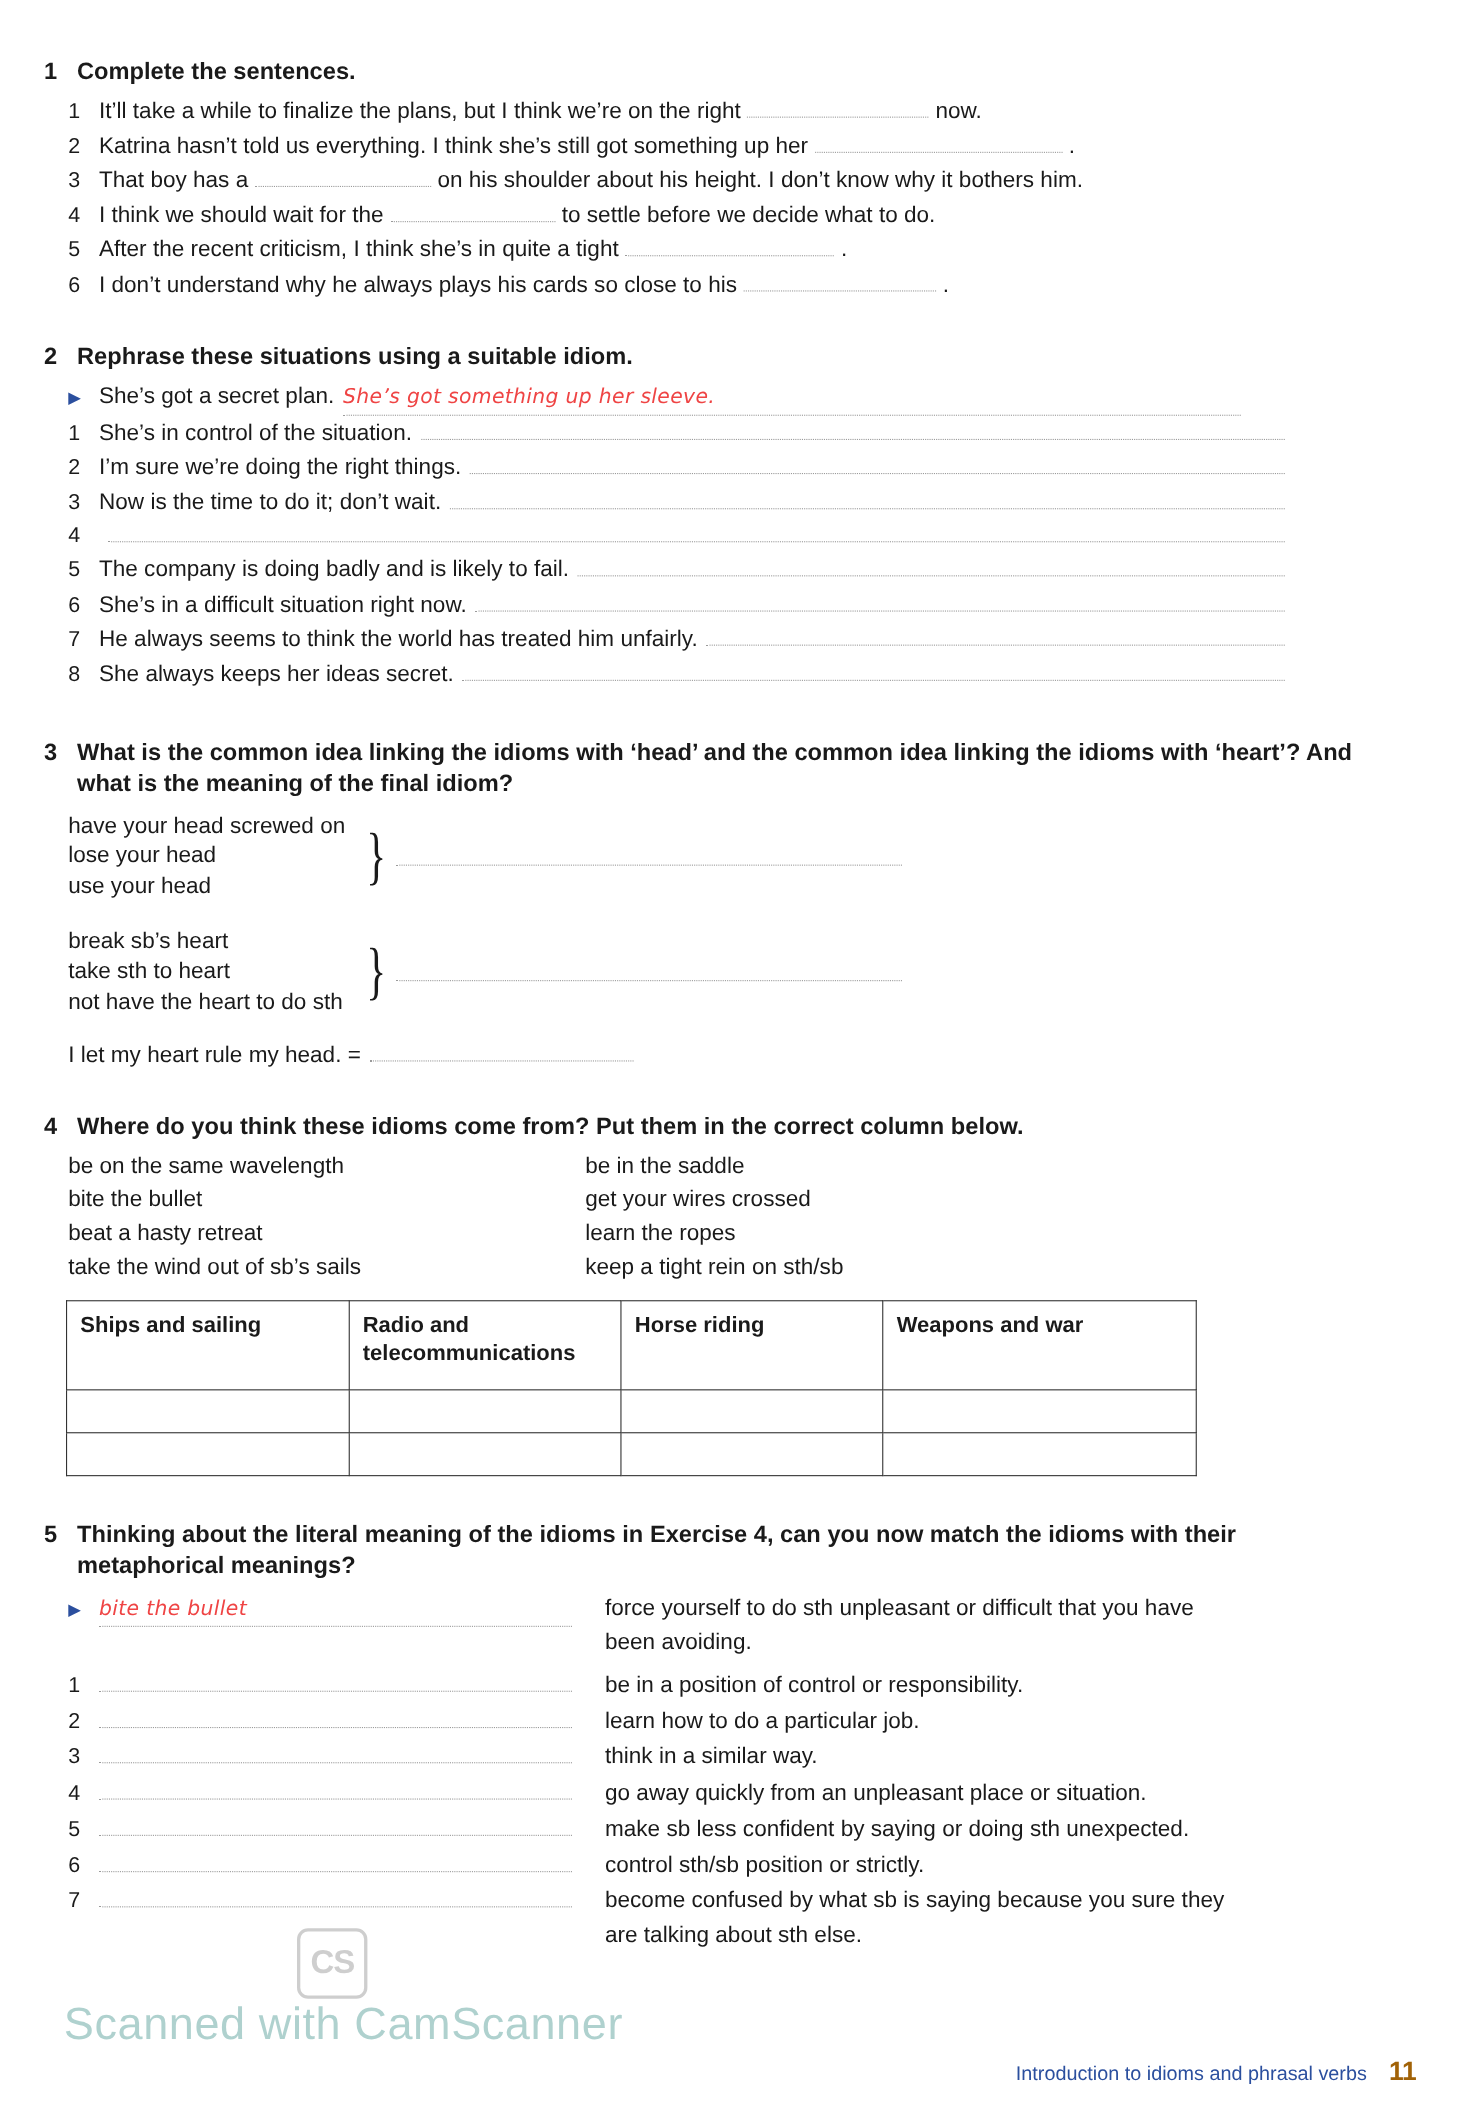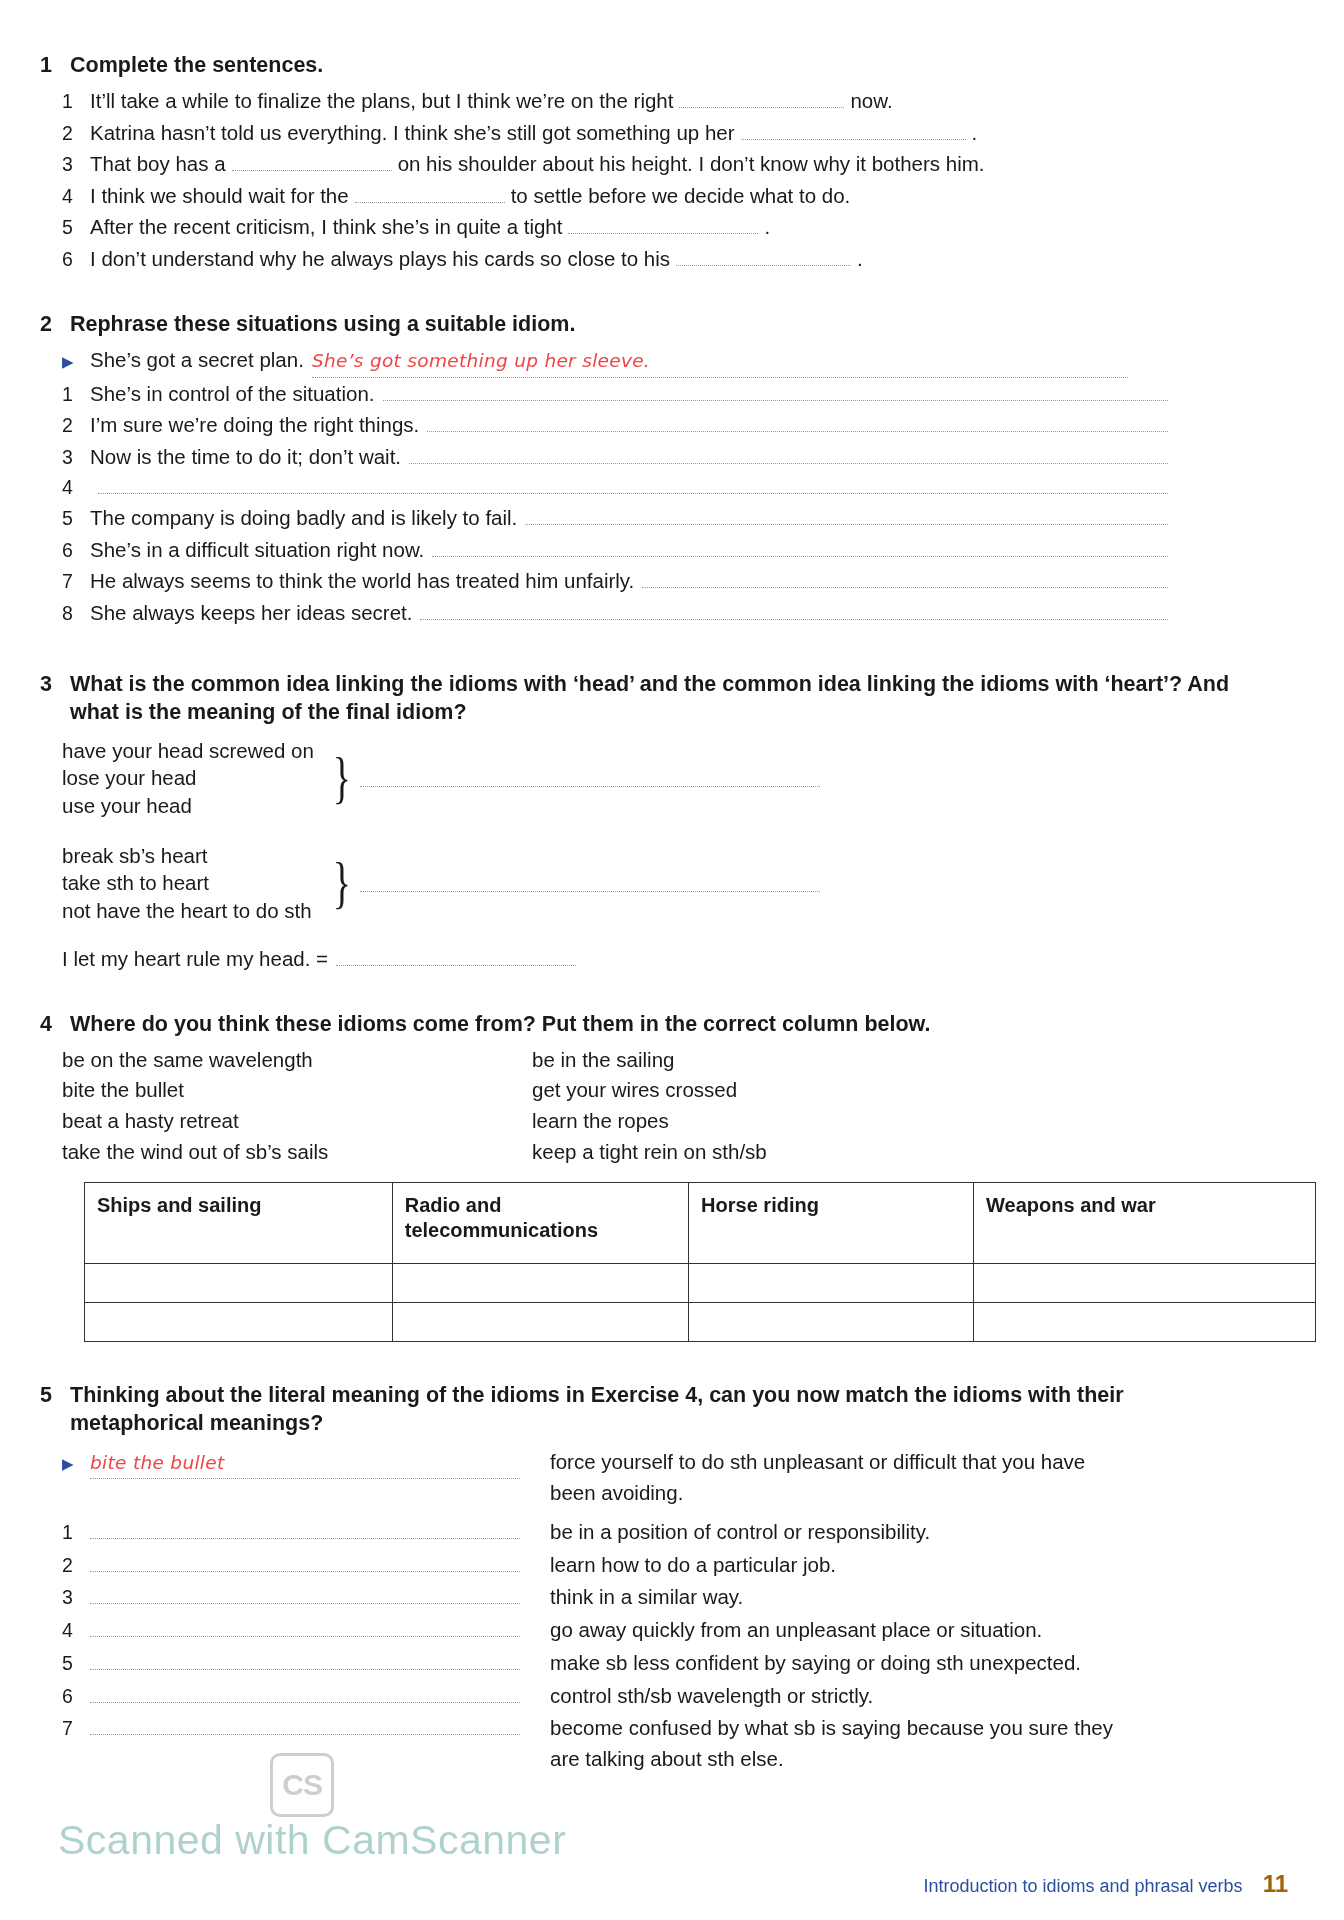--- a/index.html
+++ b/index.html
@@ -150,22 +150,22 @@
     display: flex;
     margin: 6px 0 0 22px;
     font-size: 20.5px;
     line-height: 1.5;
   }
   .ex4-col {
     width: 470px;
   }
   table.idiom-table {
     border-collapse: collapse;
-    margin: 14px 0 0 44px;
-    width: 1232px;
+    margin: 14px 0 0 20px;
+    width: 1028px;
     table-layout: fixed;
     border-radius: 22px;
   }
   table.idiom-table th,
   table.idiom-table td {
     border: 1.5px solid #333;
     vertical-align: top;
   }
   table.idiom-table th {
     text-align: left;
@@ -413,21 +413,21 @@
     </div>
 
     <div class="ex4-cols">
       <div class="ex4-col">
         <div>be on the same wavelength</div>
         <div>bite the bullet</div>
         <div>beat a hasty retreat</div>
         <div>take the wind out of sb’s sails</div>
       </div>
       <div class="ex4-col">
-        <div>be in the sailing</div>
+        <div>be in the saddle</div>
         <div>get your wires crossed</div>
         <div>learn the ropes</div>
         <div>keep a tight rein on sth/sb</div>
       </div>
     </div>
 
     <table class="idiom-table">
       <thead>
         <tr>
           <th style="width:25%">Ships and sailing</th>
@@ -491,21 +491,21 @@
         <span class="ex5-right">go away quickly from an unpleasant place or situation.</span>
       </div>
       <div class="ex5-row">
         <span class="ex5-num">5</span>
         <span class="ex5-left"></span>
         <span class="ex5-right">make sb less confident by saying or doing sth unexpected.</span>
       </div>
       <div class="ex5-row">
         <span class="ex5-num">6</span>
         <span class="ex5-left"></span>
-        <span class="ex5-right">control sth/sb wavelength or strictly.</span>
+        <span class="ex5-right">control sth/sb position or strictly.</span>
       </div>
       <div class="ex5-row">
         <span class="ex5-num">7</span>
         <span class="ex5-left"></span>
         <span class="ex5-right">
           <span class="cont">become confused by what sb is saying because you sure they</span>
           <span class="cont">are talking about sth else.</span>
         </span>
       </div>
 

